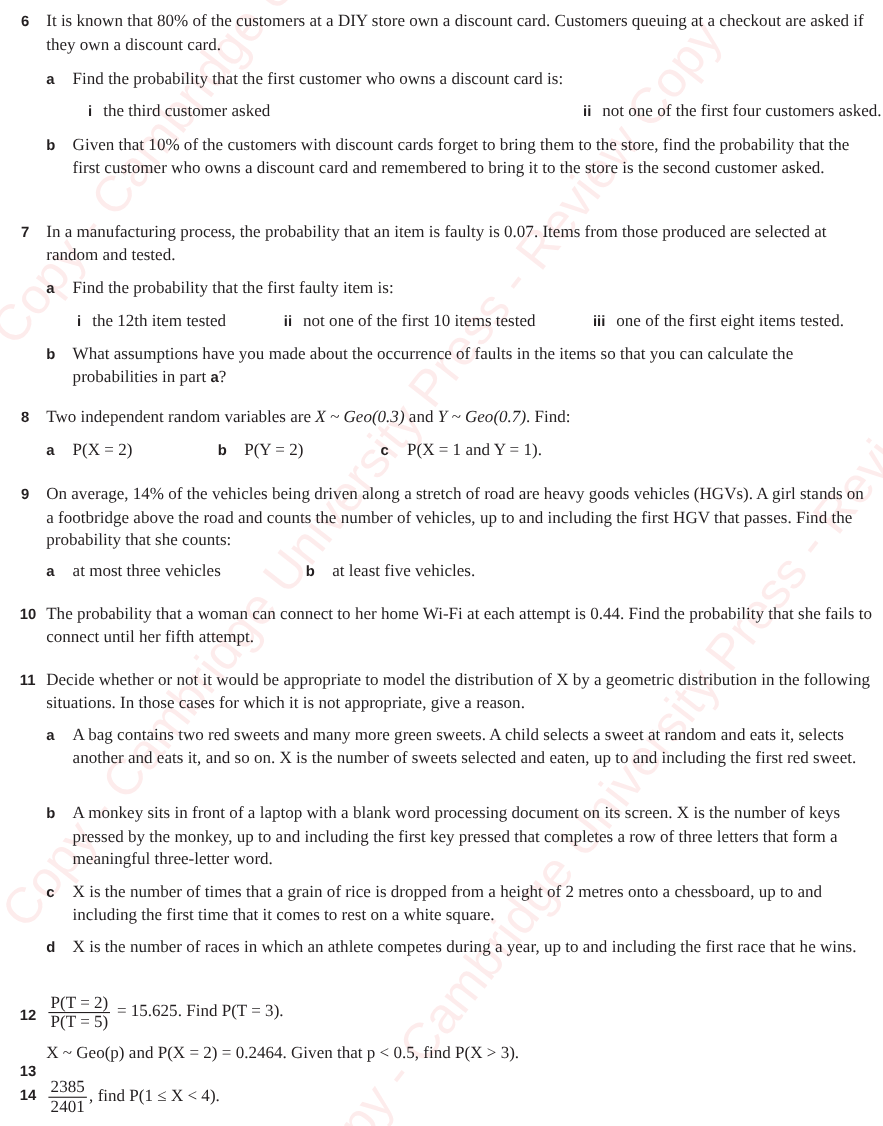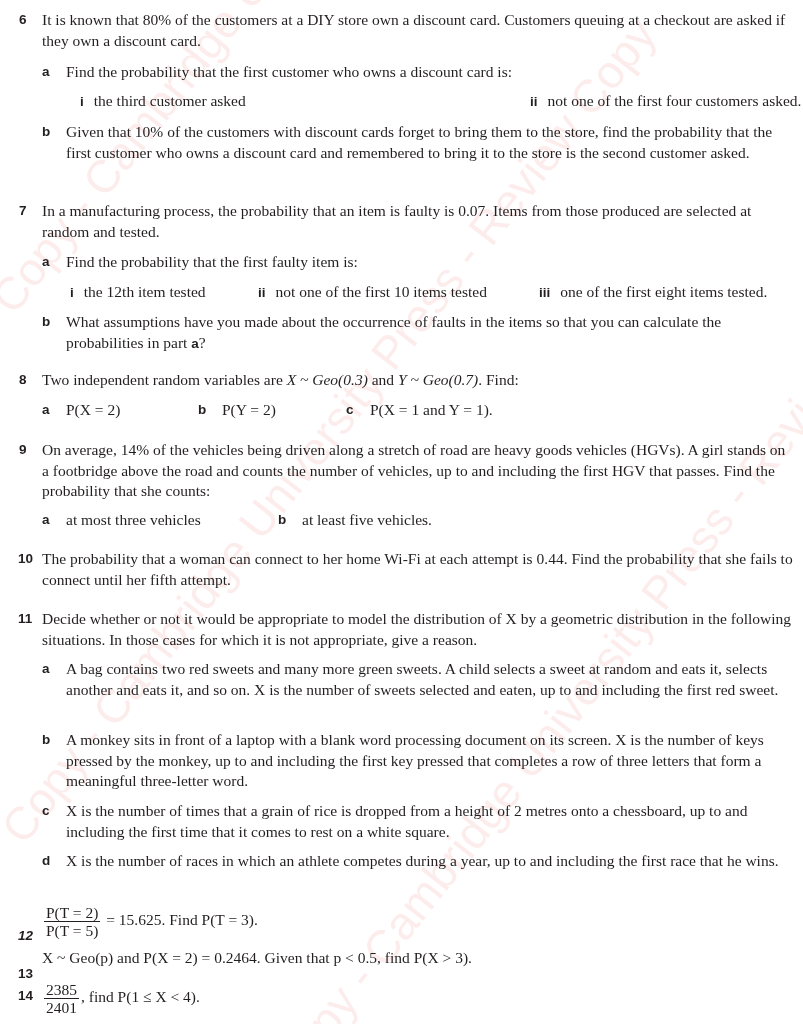--- a/index.html
+++ b/index.html
@@ -135,21 +135,21 @@
     <span class="plabel">c</span>
     <span class="ptext">X is the number of times that a grain of rice is dropped from a height of 2 metres onto a chessboard, up to and including the first time that it comes to rest on a white square.</span>
   </div>
   <div class="part" style="top:242px;">
     <span class="plabel">d</span>
     <span class="ptext">X is the number of races in which an athlete competes during a year, up to and including the first race that he wins.</span>
   </div>
 </div>
 
 <div class="q" style="top:902px;">
-  <span class="num two" style="top:26px;font-style:italic;">12</span>
+  <span class="num two" style="top:13px;">12</span>
   <div class="stem" style="white-space:nowrap;line-height:36px;">
     <span class="frac"><span class="n">P(T = 2)</span><span class="d">P(T = 5)</span></span><span> = 15.625. Find P(T = 3).</span>
   </div>
 </div>
 
 <div class="q" style="top:948px;">
   <span class="num two" style="top:18px;">13</span>
   <div class="stem">X ~ Geo(p) and P(X = 2) = 0.2464. Given that p &lt; 0.5, find P(X &gt; 3).</div>
 </div>
 

